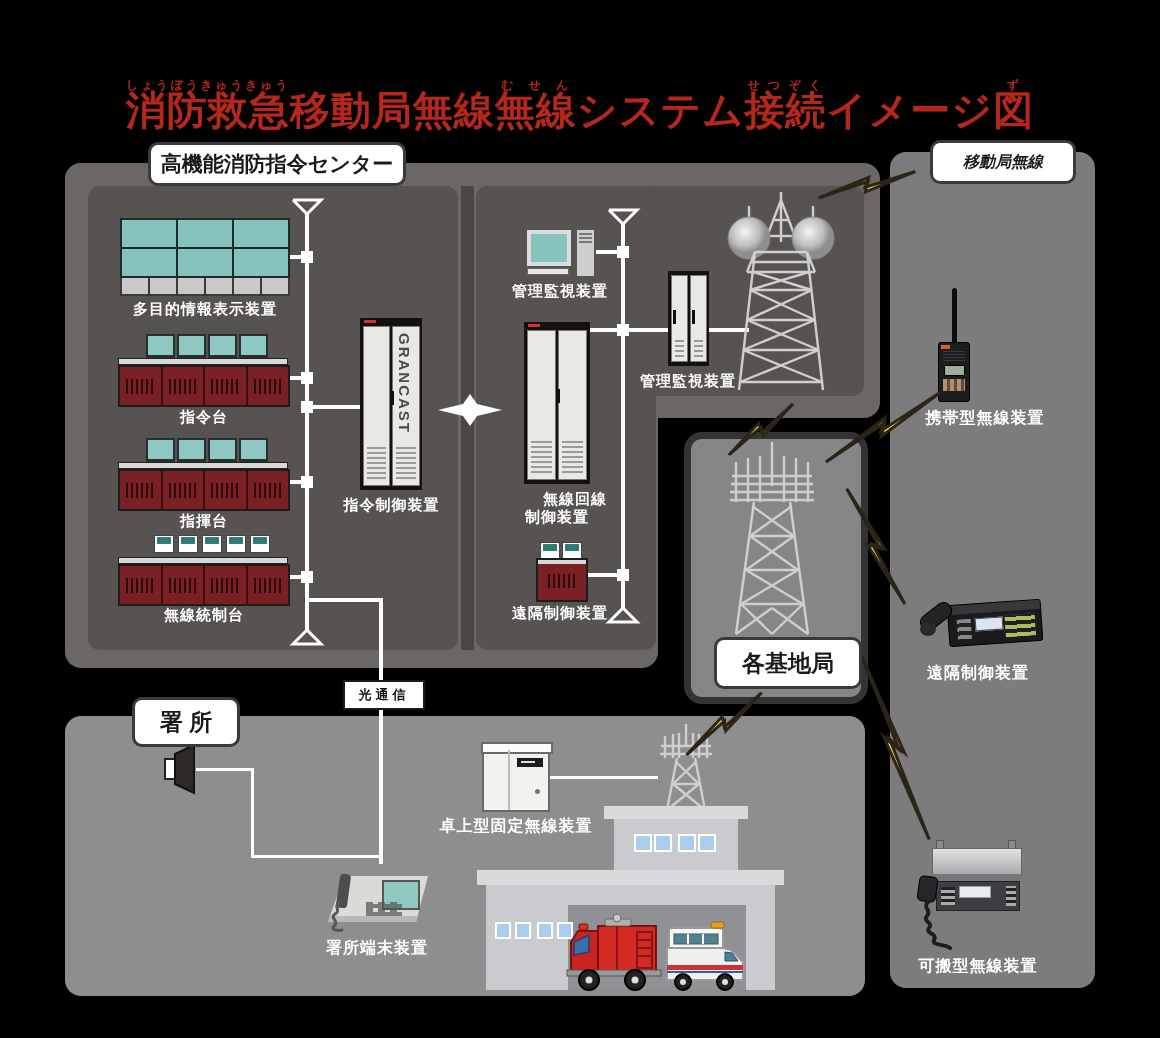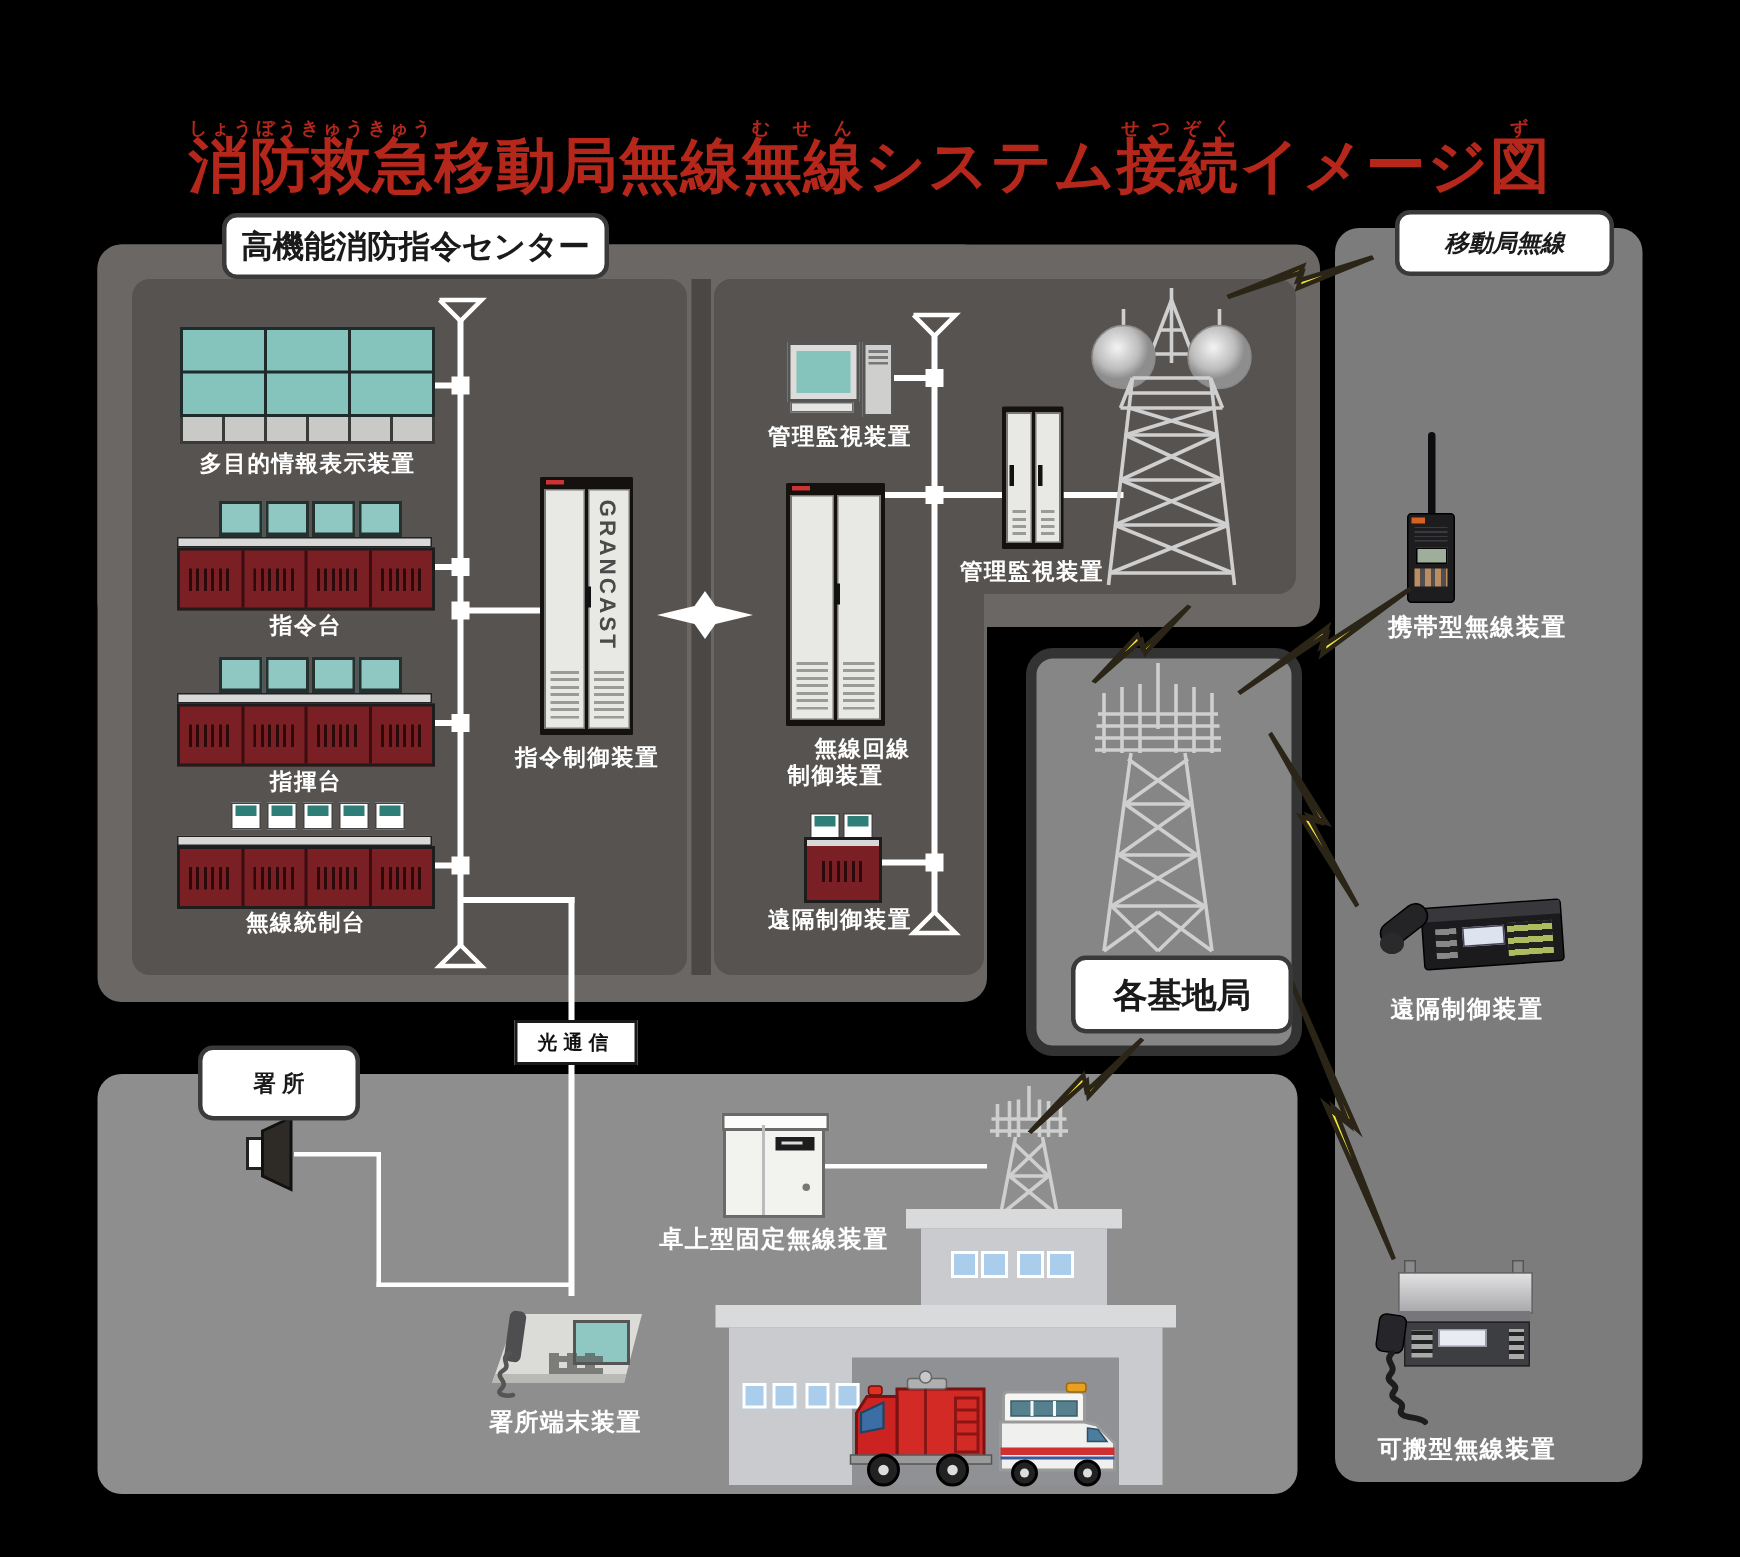--- a/index.html
+++ b/index.html
@@ -159,21 +159,21 @@
 
   <div class="pill" style="left:148px;top:142px;width:252px;height:38px;font-size:21px;">
       <span>高機能消防指令センター</span>
     </div>
   <div class="pill" style="left:930px;top:140px;width:140px;height:38px;font-size:16px;font-style:italic;">
       <span>移動局無線</span>
     </div>
   <div class="pill" style="left:714px;top:637px;width:142px;height:46px;font-size:23px;">
       <span>各基地局</span>
     </div>
-  <div class="pill" style="left:132px;top:697px;width:102px;height:44px;font-size:15px;">
+  <div class="pill" style="left:132px;top:697px;width:102px;height:44px;font-size:23px;">
       <span>署 所</span>
     </div>
 
   <svg class="antsym" style="left:289px;top:198px;" width="36" height="18">
       <polyline points="4,2 32,2 18,16 4,2" style="fill:none;stroke:#fff;stroke-width:3"></polyline>
     </svg>
   <div class="vline" style="left:305px;top:213px;height:419px;"></div>
   <svg class="antsym" style="left:289px;top:628px;" width="36" height="18">
       <polyline points="18,2 4,16 32,16 18,2" style="fill:none;stroke:#fff;stroke-width:3"></polyline>
     </svg>

